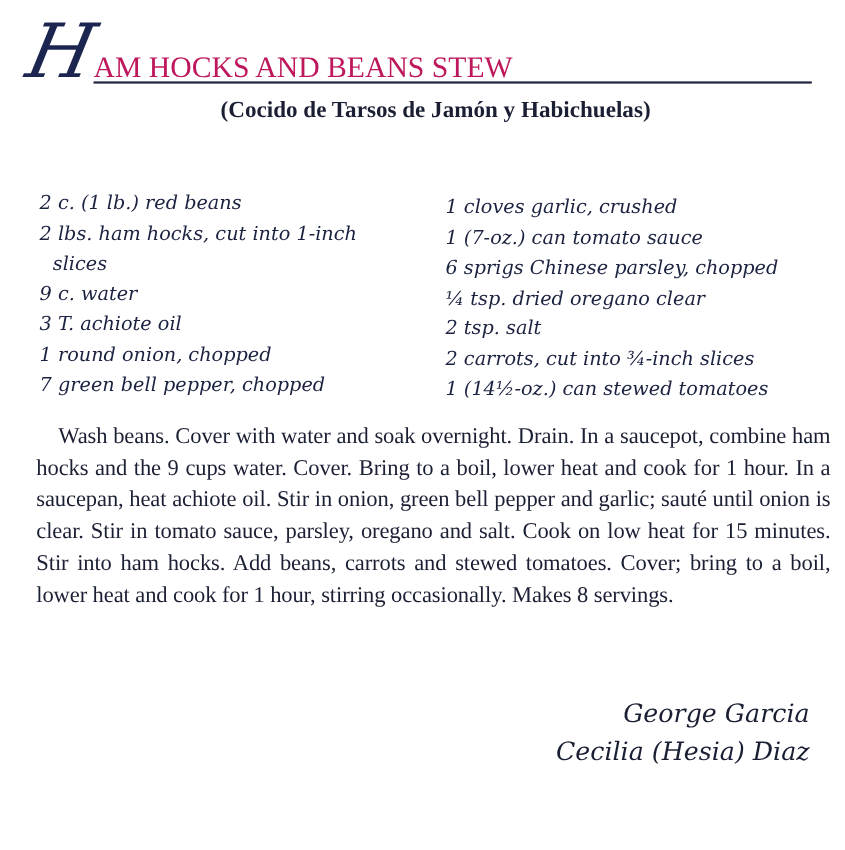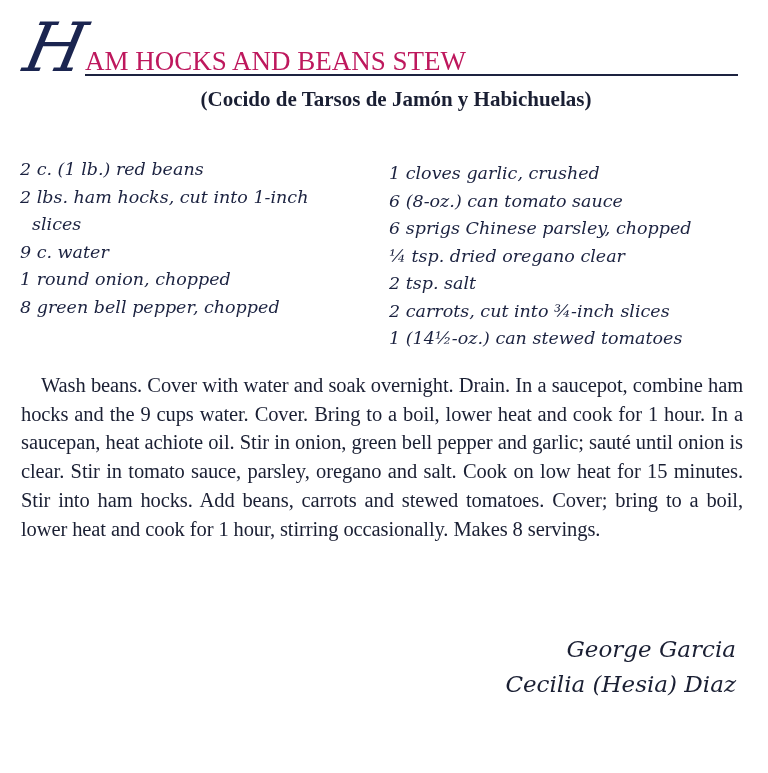--- a/index.html
+++ b/index.html
@@ -70,21 +70,21 @@
       white-space: nowrap;
     }
     .ingredients {
       position: absolute;
       top: 156px;
       font-family: "DejaVu Serif", serif;
       font-style: italic;
       font-size: 17.5px;
       line-height: 27.5px;
       color: #1b2240;
-      margin: 0;
+      margin: 16px;
       padding: 0;
       list-style: none;
     }
     .ingredients.col-left {
       left: 20px;
       width: 355px;
     }
     .ingredients.col-right {
       left: 389px;
       width: 370px;
@@ -102,21 +102,21 @@
       position: absolute;
       left: 17px;
       top: 367px;
       width: 722px;
       font-family: "Liberation Serif", serif;
       font-size: 20.5px;
       line-height: 28.7px;
       color: #1a1f33;
       text-align: justify;
       text-indent: 20px;
-      margin: 4px;
+      margin: 16px;
       letter-spacing: -0.1px;
     }
     .credits {
       position: absolute;
       right: 32px;
       top: 632px;
       text-align: right;
       font-family: "DejaVu Serif", serif;
       font-style: italic;
       font-size: 23px;
@@ -143,33 +143,36 @@
     <span>2 c. (1 lb.) red beans</span>
   </li>
   <li>
     <span>2 lbs. ham hocks, cut into 1-inch</span>
     <span class="cont">slices</span>
   </li>
   <li>
     <span>9 c. water</span>
   </li>
   <li>
+    <span>3 T. achiote oil</span>
+  </li>
+  <li>
     <span>1 round onion, chopped</span>
   </li>
   <li>
-    <span>8 green bell pepper, chopped</span>
+    <span>7 green bell pepper, chopped</span>
   </li>
 </ul>
 
 <ul class="ingredients col-right">
   <li>
     <span>1 cloves garlic, crushed</span>
   </li>
   <li>
-    <span>6 (8-oz.) can tomato sauce</span>
+    <span>1 (7-oz.) can tomato sauce</span>
   </li>
   <li>
     <span>6 sprigs Chinese parsley, chopped</span>
   </li>
   <li>
     <span>¼ tsp. dried oregano clear</span>
   </li>
   <li>
     <span>2 tsp. salt</span>
   </li>

